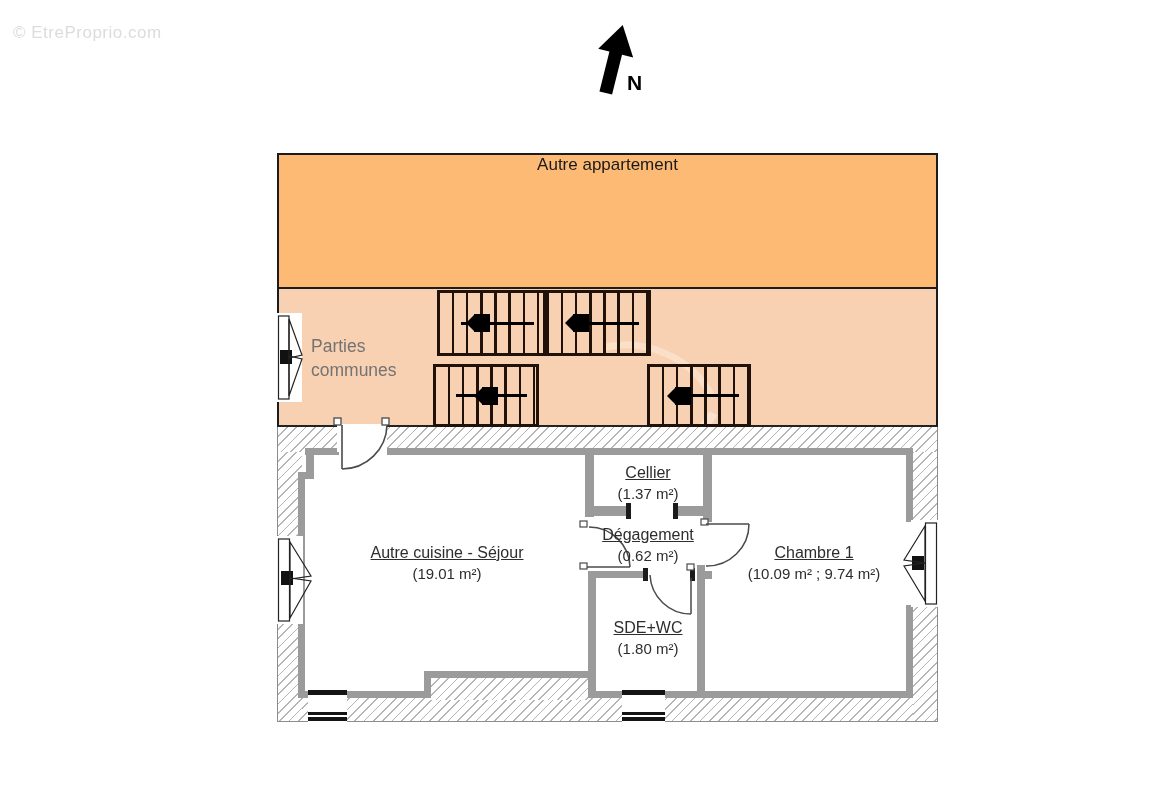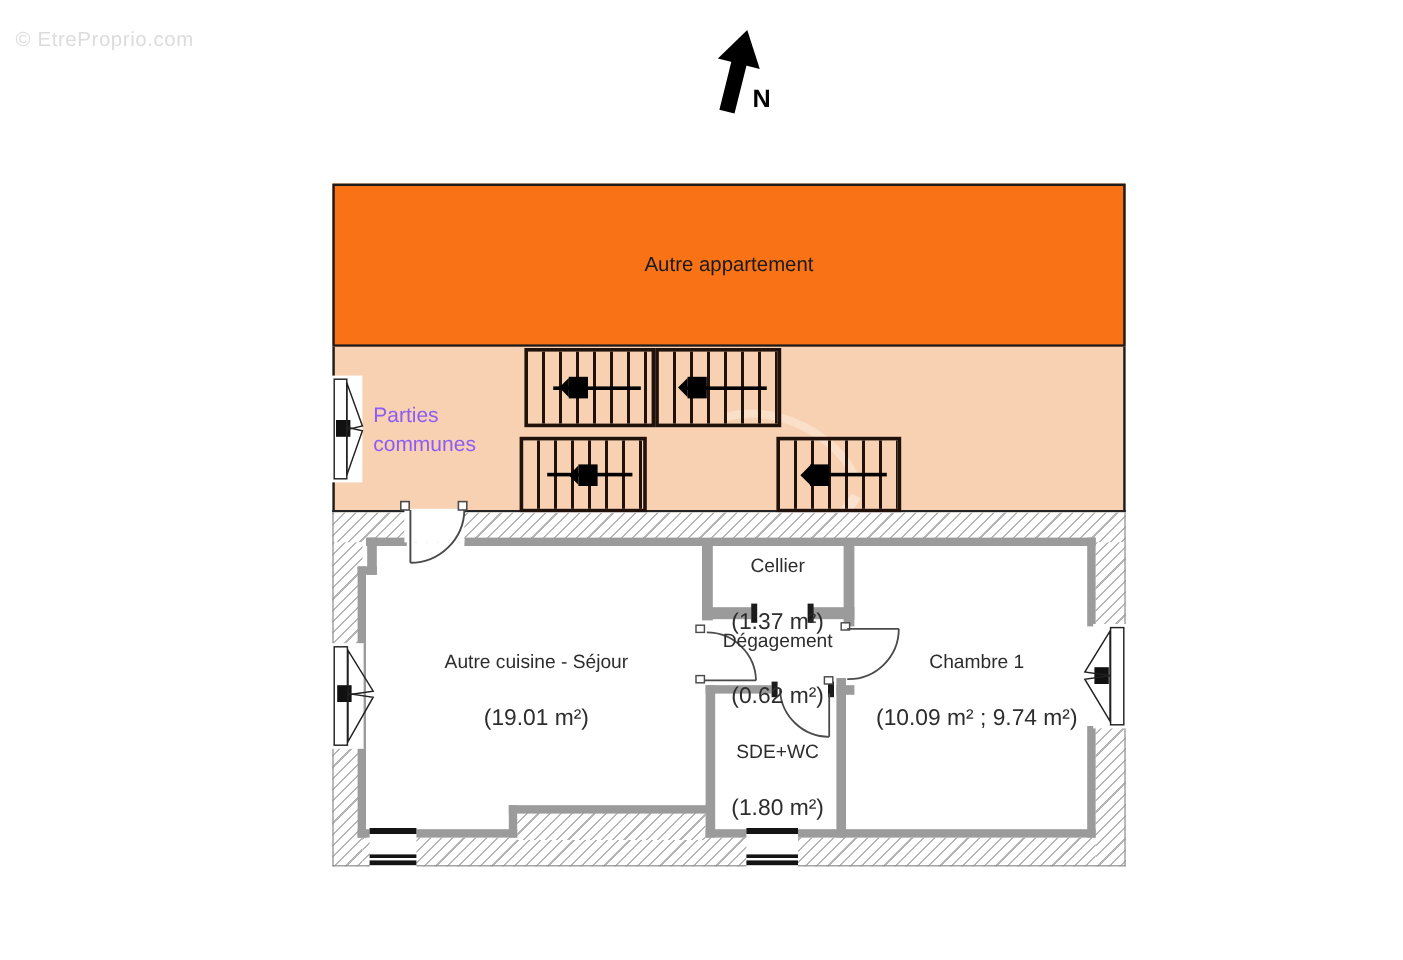--- a/index.html
+++ b/index.html
@@ -4,32 +4,32 @@
 <style>
   html,body{margin:0;padding:0;}
   body{
     width:1169px;height:800px;position:relative;background:#ffffff;
     font-family:"Liberation Sans", sans-serif;overflow:hidden;
   }
   .abs{position:absolute;}
   
   .zone-gray{
     left:277px;top:153px;width:661px;height:136px;
-    background:#f97316;border:2px solid #1c1c1c;box-sizing:border-box;
-    display:flex;align-items:center;justify-content:center;
+    background:#fdba74;border:2px solid #1c1c1c;box-sizing:border-box;
+    display:flex;align-items:flex-start;justify-content:center;
     font-size:17px;color:#1a1a1a;
   }
   .zone-orange{
     left:277px;top:289px;width:661px;height:138px;
     background:#f8d1b2;border-left:2px solid #1c1c1c;border-right:2px solid #1c1c1c;
     border-bottom:2px solid #232323;box-sizing:border-box;
   }
   .pc-label{
     left:311px;top:334px;width:150px;
-    font-size:17.5px;line-height:24px;color:#8b5cf6;text-align:left;
+    font-size:17.5px;line-height:24px;color:#737373;text-align:left;
   }
   
   .swirl1{
     left:505px;top:305px;width:210px;height:150px;border-radius:50%;
     border:9px solid transparent;border-bottom-color:rgba(255,255,255,0.38);
     transform:rotate(-18deg);
   }
   .swirl2{
     left:560px;top:345px;width:150px;height:110px;border-radius:50%;
     border:7px solid transparent;border-top-color:rgba(255,255,255,0.30);
@@ -56,22 +56,22 @@
     border:1px solid #8d8d8d;border-top:none;pointer-events:none;
   }
   
   .w{background:#9b9b9b;}
   .gap{background:#ffffff;}
   .post{background:#1b1b1b;}
   
   .bw-bar{position:absolute;left:0;right:0;background:#141414;}
   
   .room-label{color:#2d2d2d;text-align:center;}
-  .room-name{font-size:16px;line-height:21px;}
-  .room-area{font-size:19px;line-height:21px;margin-top:25px;}
+  .room-name{font-size:16px;line-height:21px;text-decoration:underline;}
+  .room-area{font-size:15px;line-height:21px;}
   .north-n{left:627px;top:71px;font-size:21px;font-weight:bold;color:#000;}
   .wm{left:13px;top:23px;font-size:17px;color:#dcdcdc;letter-spacing:0.5px;}
   svg.overlay{position:absolute;left:0;top:0;pointer-events:none;}
 </style>
 </head>
 <body>
 
 <div class="abs wm">© EtreProprio.com</div>
 
 <div class="abs zone-gray">

